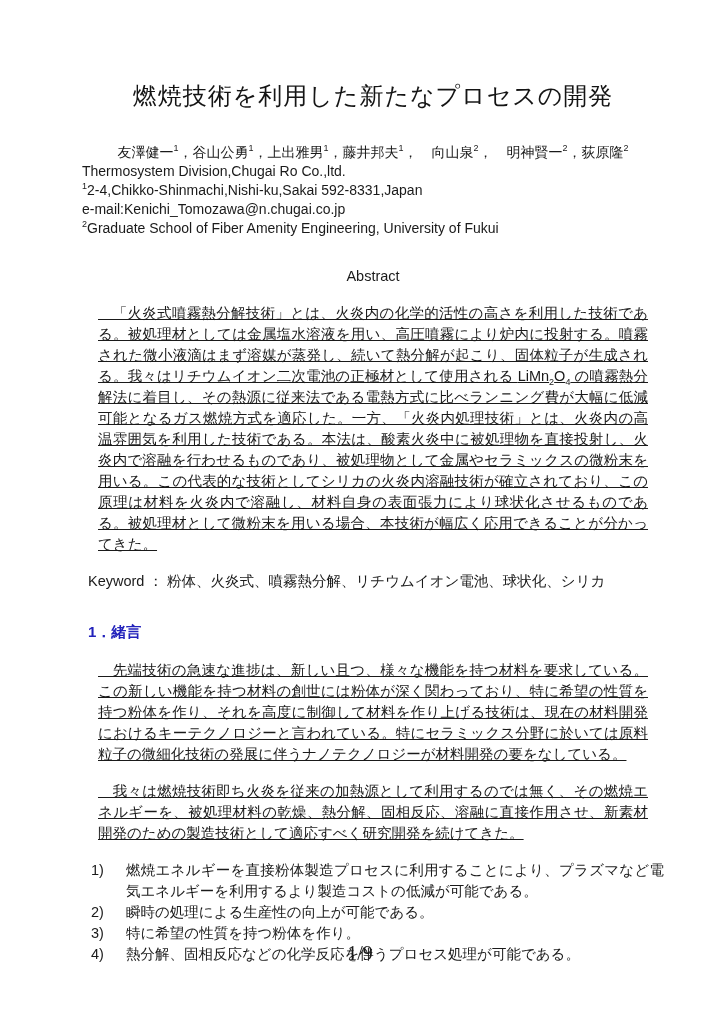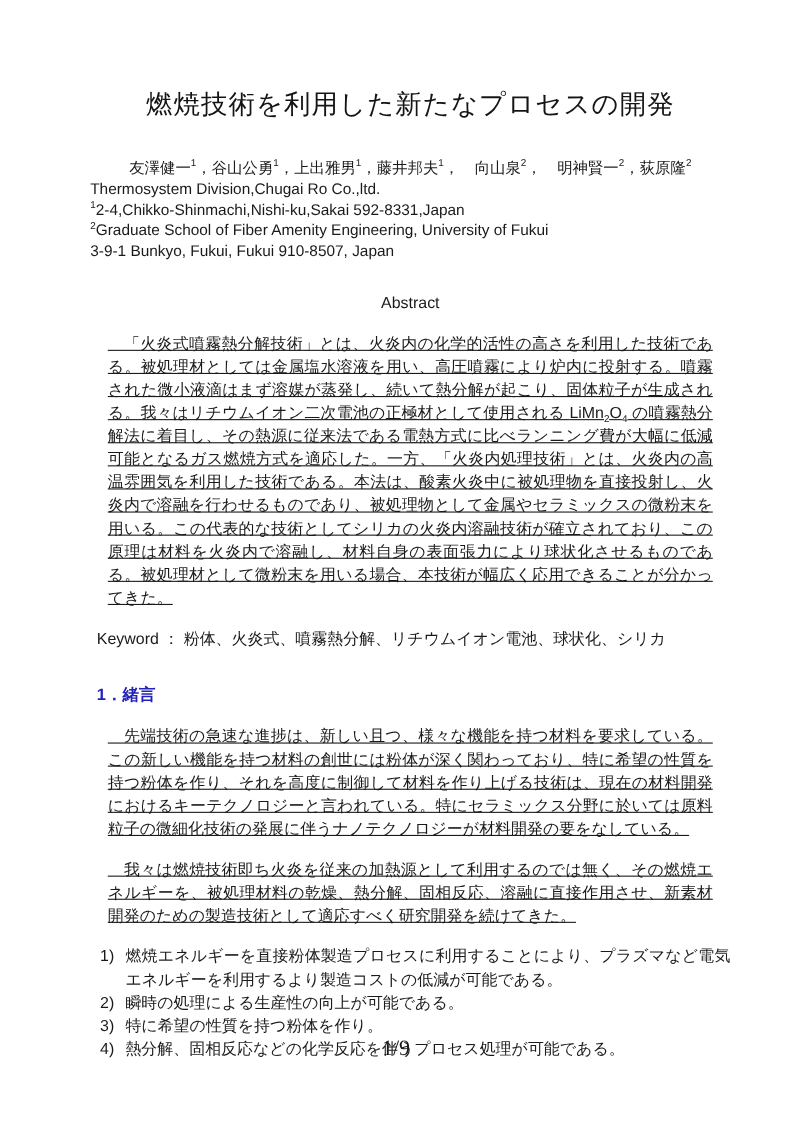--- a/index.html
+++ b/index.html
@@ -95,20 +95,21 @@
   .list-row {
     display: flex;
     padding-left: 9px;
   }
   .list-marker {
     flex: 0 0 23px;
   }
   .list-text {
     flex: 1;
     text-align: justify;
+    margin-left: 12px;
   }
   .formula {
     white-space: nowrap;
   }
   .footer {
     position: absolute;
     top: 942px;
     left: 0;
     right: 4px;
     text-align: center;
@@ -125,22 +126,22 @@
 
     <h1 class="title">燃焼技術を利用した新たなプロセスの開発</h1>
 
     <div class="authors-line">
       <span>友澤健一</span><sup>1</sup><span>，</span><span>谷山公勇</span><sup>1</sup><span>，</span><span>上出雅男</span><sup>1</sup><span>，</span><span>藤井邦夫</span><sup>1</sup><span>，　</span><span>向山泉</span><sup>2</sup><span>，　</span><span>明神賢一</span><sup>2</sup><span>，</span><span>荻原隆</span><sup>2</sup>
     </div>
 
     <div class="affiliations">
       <div class="affil-line"><sup></sup><span>Thermosystem Division,Chugai Ro Co.,ltd.</span></div>
       <div class="affil-line"><sup>1</sup><span>2-4,Chikko-Shinmachi,Nishi-ku,Sakai 592-8331,Japan</span></div>
+      <div class="affil-line"><sup></sup><span>e-mail:Kenichi_Tomozawa@n.chugai.co.jp</span></div>
       <div class="affil-line"><sup>2</sup><span>Graduate School of Fiber Amenity Engineering, University of Fukui</span></div>
-      <div class="affil-line"><sup></sup><span>3-9-1 Bunkyo, Fukui, Fukui 910-8507, Japan</span></div>
     </div>
 
     <div class="abstract-heading">Abstract</div>
 
     <p class="para"><span>　「火炎式噴霧熱分解技術」とは、火炎内の化学的活性の高さを利用した技術である。被処理材としては金属塩水溶液を用い、高圧噴霧により炉内に投射する。噴霧された微小液滴はまず溶媒が蒸発し、続いて熱分解が起こり、固体粒子が生成される。我々はリチウムイオン二次電池の正極材として使用される </span><span class="formula"><span>LiMn</span><sub>2</sub><span>O</span><sub>4</sub></span><span> の噴霧熱分解法に着目し、その熱源に従来法である電熱方式に比べランニング費が大幅に低減可能となるガス燃焼方式を適応した。一方、「火炎内処理技術」とは、火炎内の高温雰囲気を利用した技術である。本法は、酸素火炎中に被処理物を直接投射し、火炎内で溶融を行わせるものであり、被処理物として金属やセラミックスの微粉末を用いる。この代表的な技術としてシリカの火炎内溶融技術が確立されており、この原理は材料を火炎内で溶融し、材料自身の表面張力により球状化させるものである。被処理材として微粉末を用いる場合、本技術が幅広く応用できることが分かってきた。</span></p>
 
     <div class="keyword-line"><span>Keyword ：</span><span> 粉体、火炎式、噴霧熱分解、リチウムイオン電池、球状化、シリカ</span></div>
 
     <h2 class="section-heading">1．緒言</h2>
 

